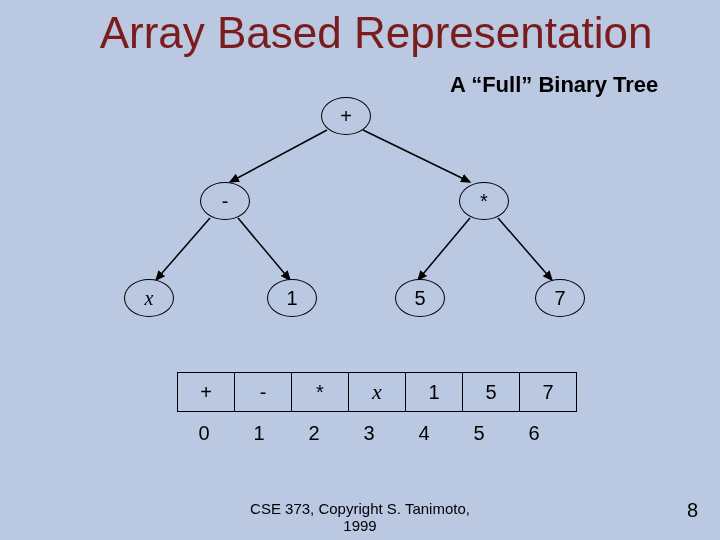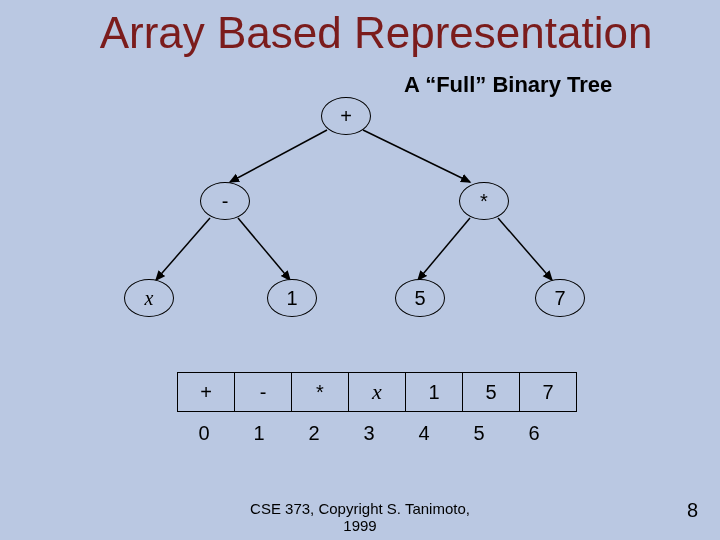--- a/index.html
+++ b/index.html
@@ -18,21 +18,21 @@
     left: 16px;
     width: 720px;
     text-align: center;
     font-size: 44px;
     color: #7b1c1c;
     font-weight: 400;
   }
   .subtitle {
     position: absolute;
     top: 72px;
-    left: 404px;
+    left: 450px;
     font-size: 22px;
     font-weight: bold;
     color: #000;
   }
   .node {
     position: absolute;
     width: 48px;
     height: 36px;
     border: 1px solid #000;
     border-radius: 50%;

